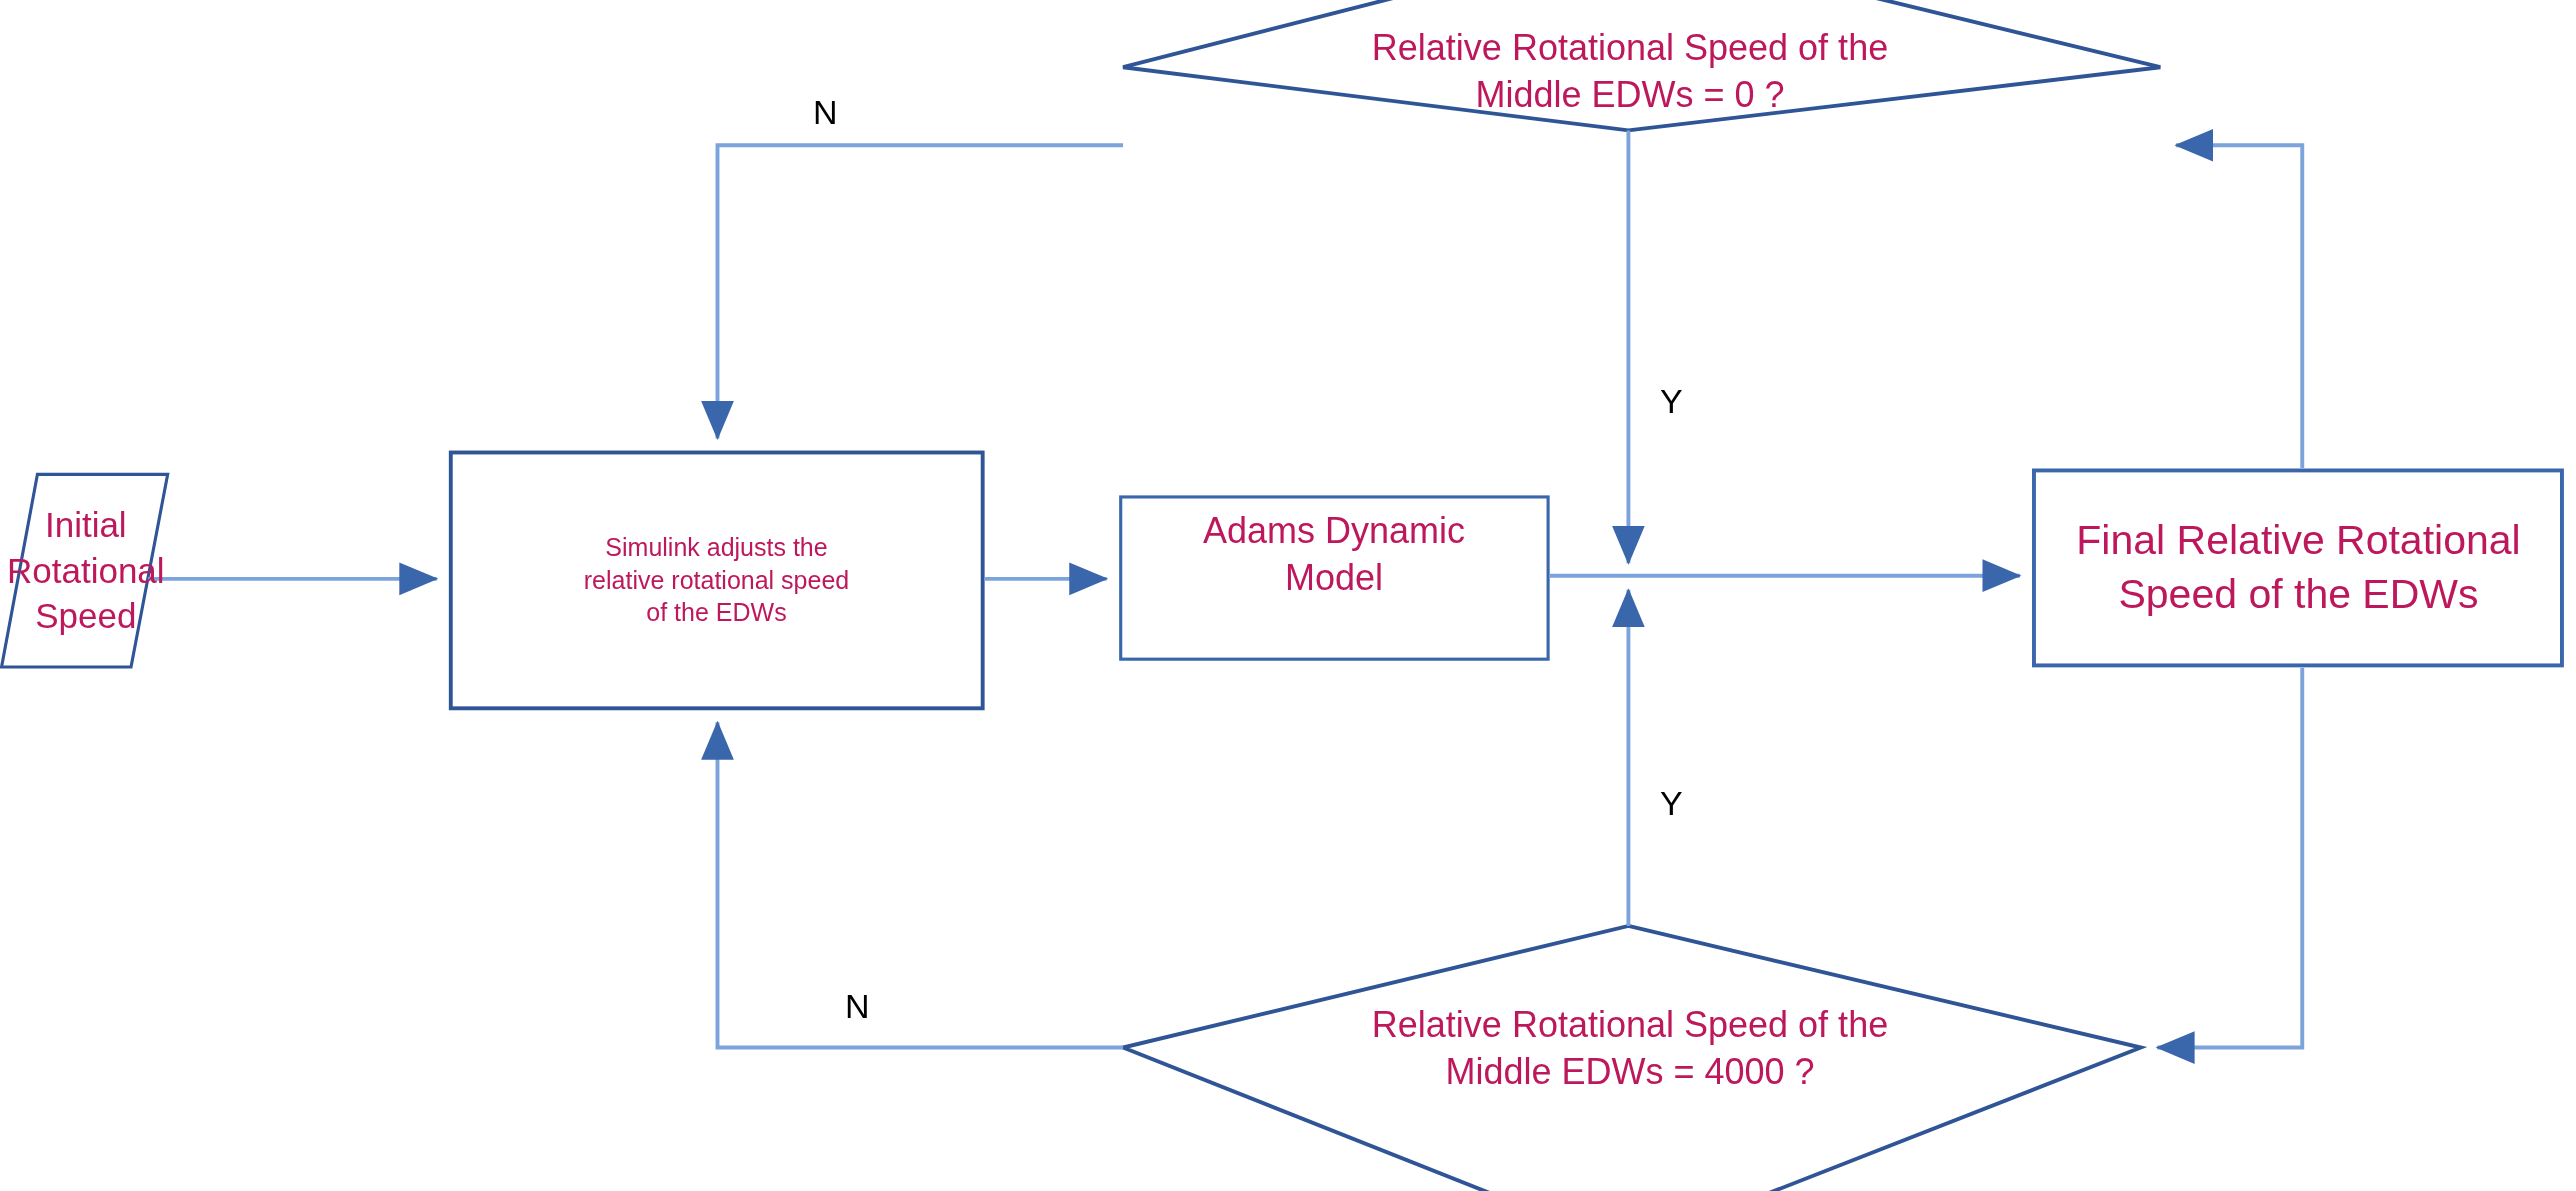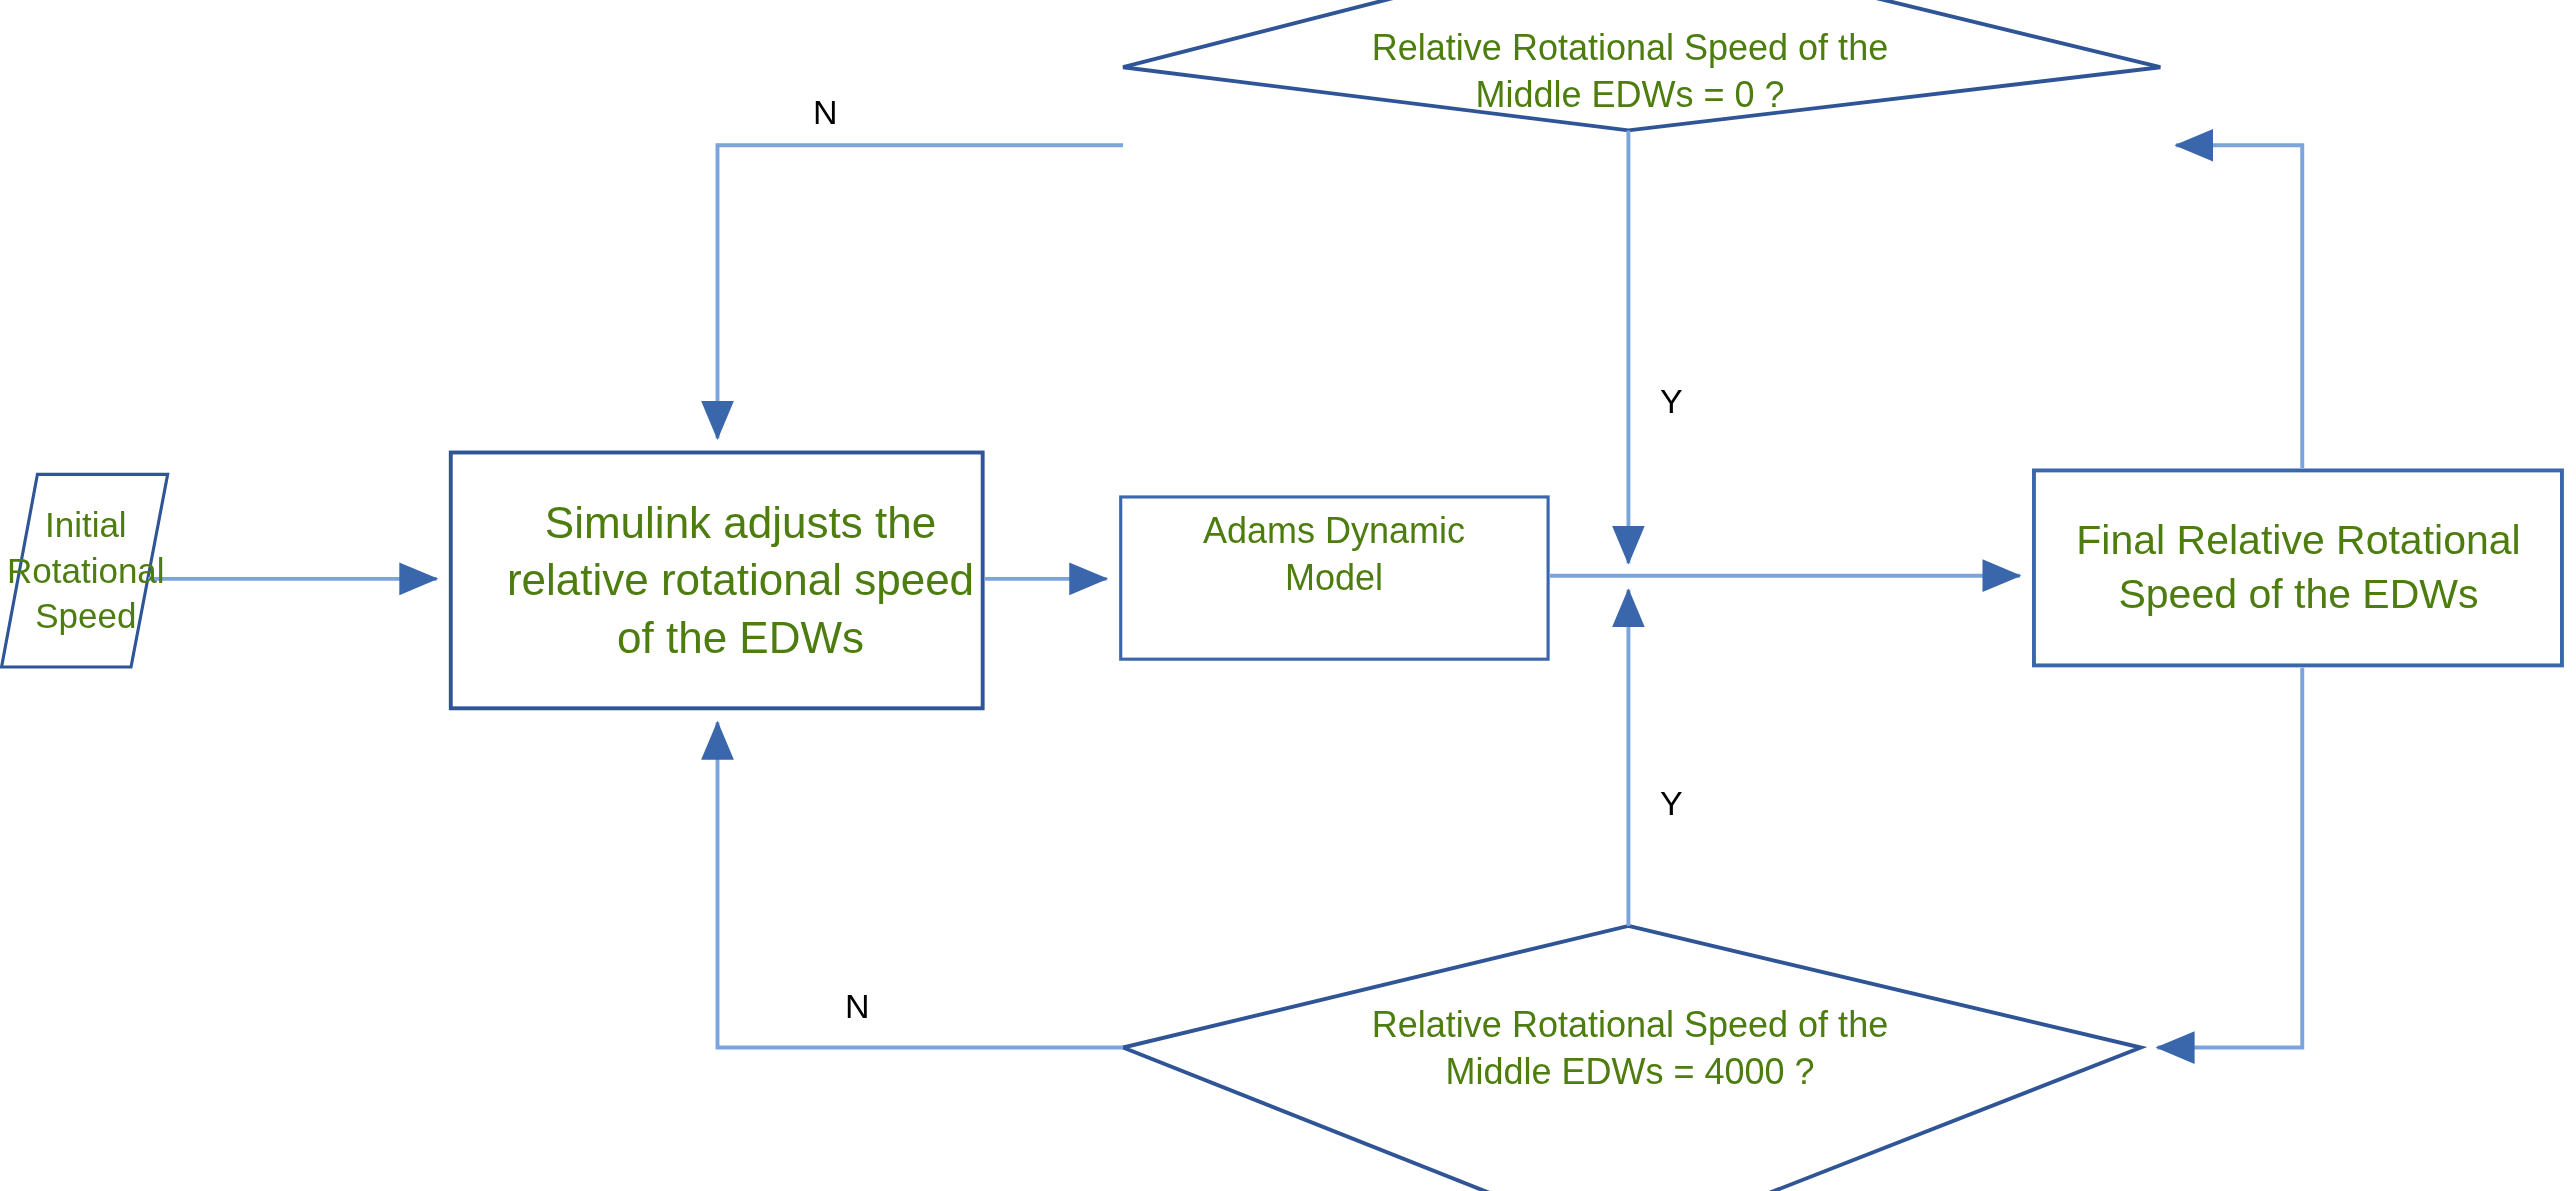--- a/index.html
+++ b/index.html
@@ -12,21 +12,21 @@
   }
   #flow-root{position:relative;width:2576px;height:1192px;background:#fff;}
   svg#flow-svg{position:absolute;left:0;top:0;width:2576px;height:1192px;}
 
   .node-label{
     position:absolute;
     display:flex;
     align-items:center;
     justify-content:center;
     text-align:center;
-    color:#4d7c0f;
+    color:#be185d;
     line-height:1.30;
     pointer-events:none;
     white-space:pre-line;
   }
   .edge-label{
     position:absolute;
     color:#000000;
     font-size:34px;
     line-height:1;
     white-space:pre;
@@ -81,21 +81,21 @@
 
     <path d="M2952,600 L2952,186 L2790,186" fill="none" stroke="#7BA3DC" stroke-width="5" marker-end="url(#ah-left)"></path>
 
     <path d="M2952,856 L2952,1343 L2766,1343" fill="none" stroke="#7BA3DC" stroke-width="5" marker-end="url(#ah-left)"></path>
   </svg>
 
   <div class="node-label" style="left:7.8px; top:474px; width:156px; height:193px; font-size:35px;">Initial
 Rotational
 Speed</div>
 
-  <div class="node-label" style="left:452px; top:452px; width:529px; height:256px; font-size:44px;padding-left:24px;">Simulink adjusts the
+  <div class="node-label" style="left:452px; top:452px; width:529px; height:256px; font-size:25px;">Simulink adjusts the
 relative rotational speed
 of the EDWs</div>
 
   <div class="node-label" style="left:1122px; top:497px; width:424px; height:116px; font-size:36px;">Adams Dynamic
 Model</div>
 
   <div class="node-label" style="left:2036px; top:470px; width:525px; height:195px; font-size:41px;">Final Relative Rotational
 Speed of the EDWs</div>
 
   <div class="node-label" style="left:1248px; top:23.4px; width:764px; height:97px; font-size:36px;">Relative Rotational Speed of the

